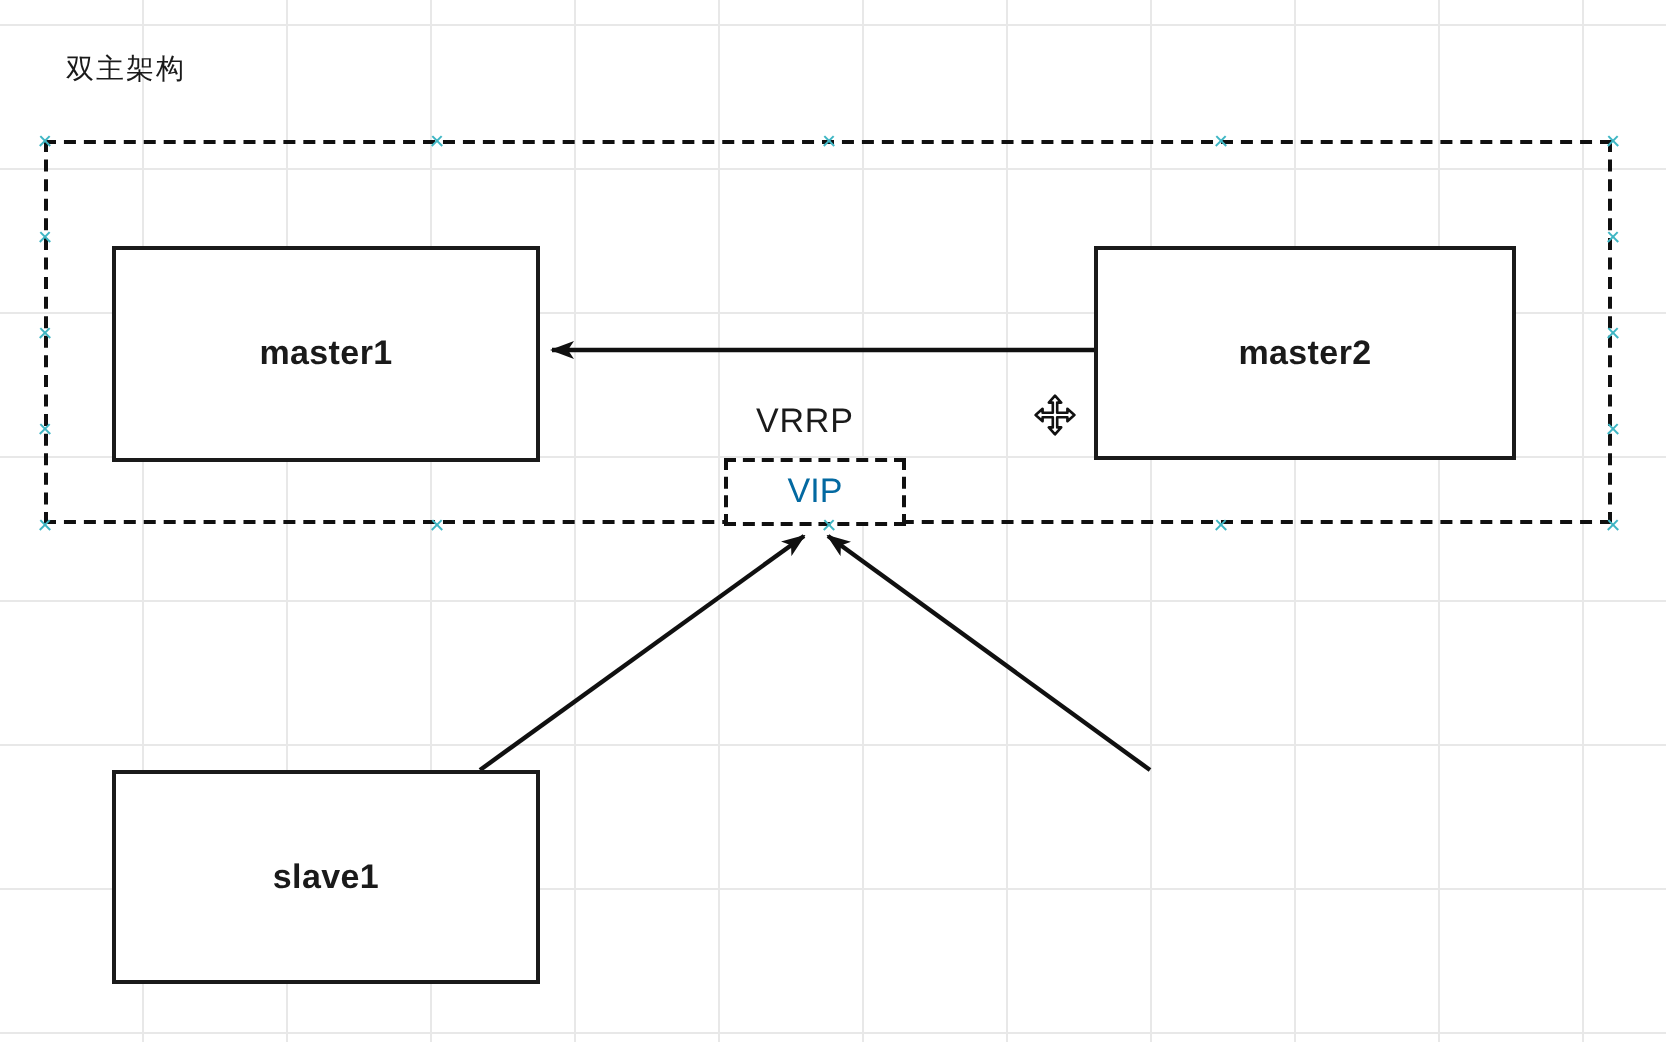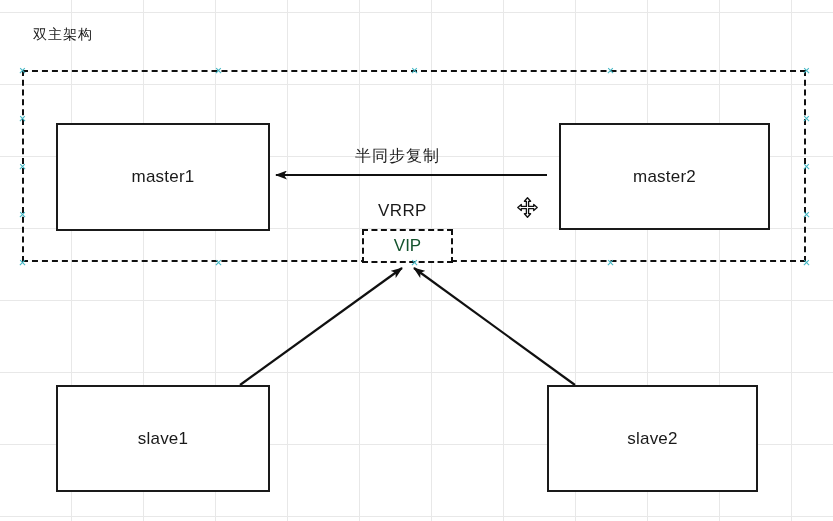--- a/index.html
+++ b/index.html
@@ -31,37 +31,38 @@
     position: absolute;
     box-sizing: border-box;
     border: 2px solid #1a1a1a;
     background: #ffffff;
     display: flex;
     align-items: center;
     justify-content: center;
     font-size: 17px;
     color: #1a1a1a;
     letter-spacing: 0.2px;
+    font-weight: bold;
   }
   .group-box {
     position: absolute;
     box-sizing: border-box;
     border: 2px dashed #101010;
     background: transparent;
   }
   .vip-box {
     position: absolute;
     box-sizing: border-box;
     border: 2px dashed #101010;
     background: #ffffff;
     display: flex;
     align-items: center;
     justify-content: center;
     font-size: 17px;
-    color: #14532d;
+    color: #0369a1;
   }
   .free-label {
     position: absolute;
     color: #1a1a1a;
     white-space: nowrap;
   }
   #title-label {
     font-size: 14px;
     letter-spacing: 1px;
   }
@@ -127,33 +128,29 @@
 
     <g>
       <line x1="575" y1="385" x2="414" y2="268" stroke="#101010" stroke-width="2.2" marker-end="url(#arrowhead)"></line>
     </g>
   </svg>
 
   <div class="node-box" style="left:56px; top:123px; width:214px; height:108px;">
     <span>master1</span>
   </div>
 
-  <div class="node-box" style="left:547px; top:123px; width:211px; height:107px;margin-left:12px;">
+  <div class="node-box" style="left:547px; top:123px; width:211px; height:107px;">
     <span>master2</span>
   </div>
 
   <div class="node-box" style="left:56px; top:385px; width:214px; height:107px;justify-content:center;">
     <span>slave1</span>
   </div>
 
-  <div class="node-box" style="left:547px; top:385px; width:211px; height:107px;">
-    <span>slave2</span>
-  </div>
 
-  <div class="free-label" id="edge-label-semisync" style="left:355px; top:146px;">半同步复制</div>
 
   <div class="free-label" id="label-vrrp" style="left:378px; top:201px;">VRRP</div>
 
   <div class="vip-box" style="left:362px; top:229px; width:91px; height:34px;">
     <span>VIP</span>
   </div>
 
   <div class="handle" style="left:22px;  top:70px;"></div>
   <div class="handle" style="left:218px; top:70px;"></div>
   <div class="handle" style="left:414px; top:70px;"></div>

